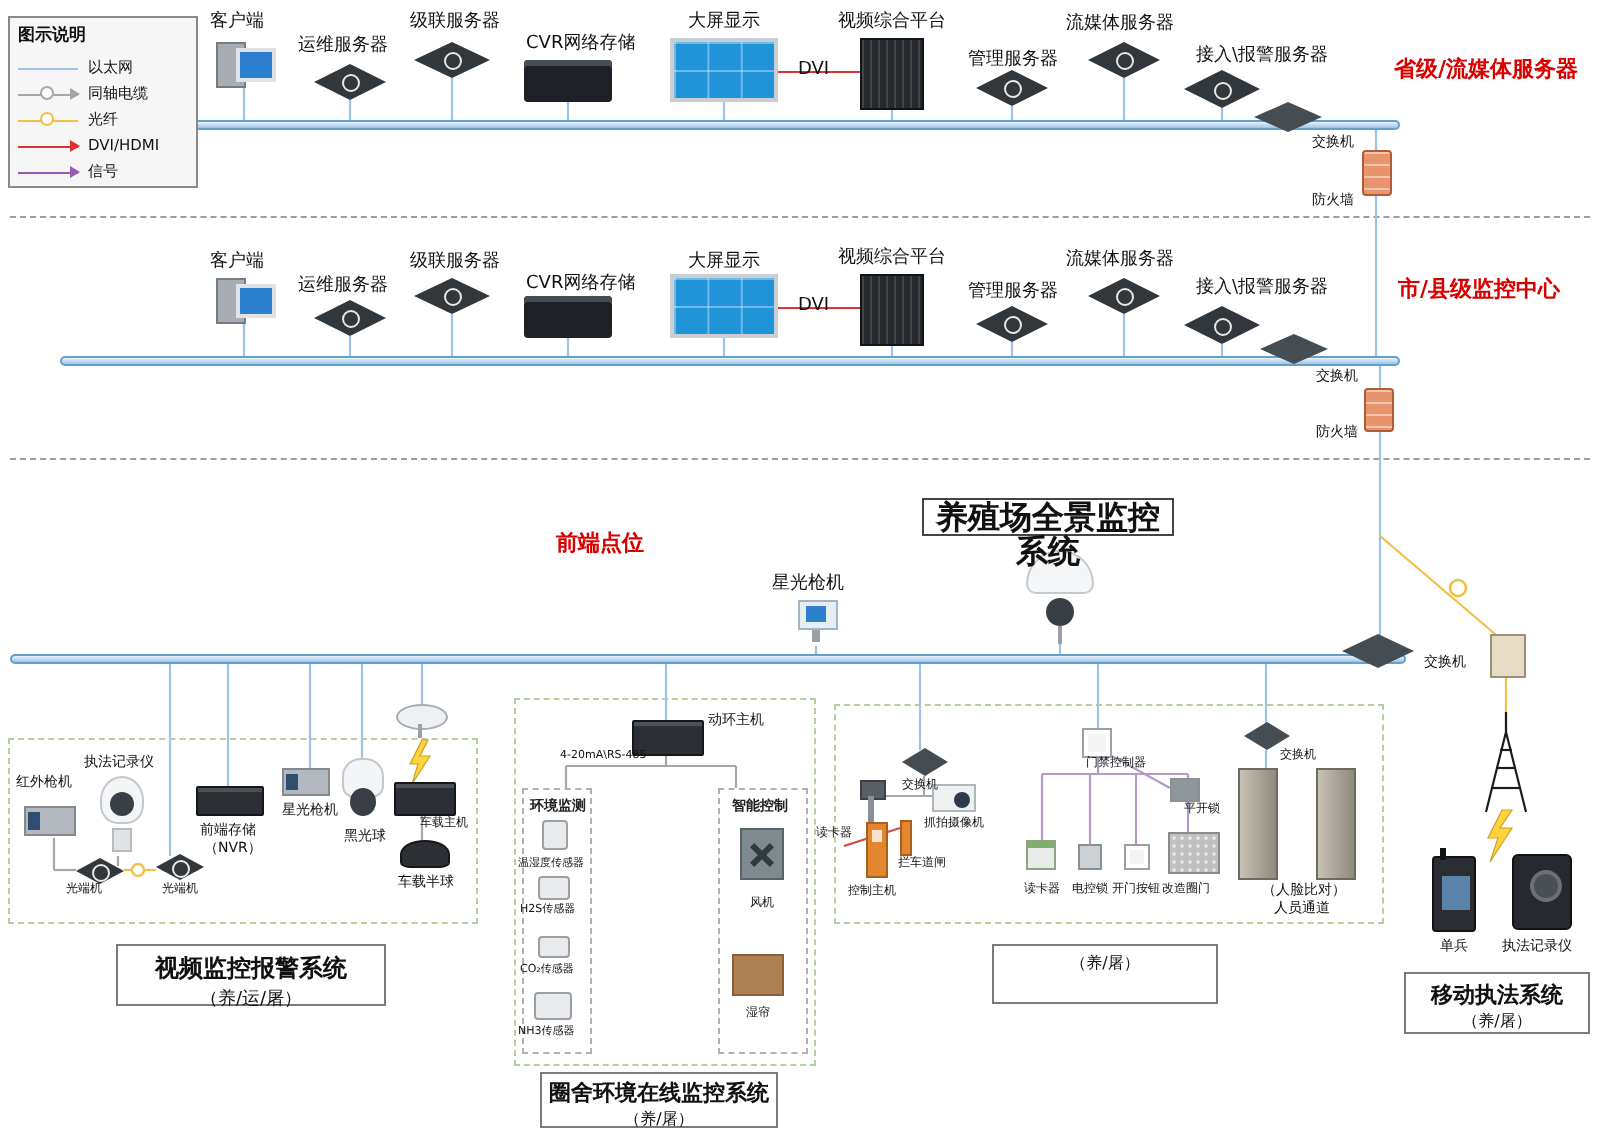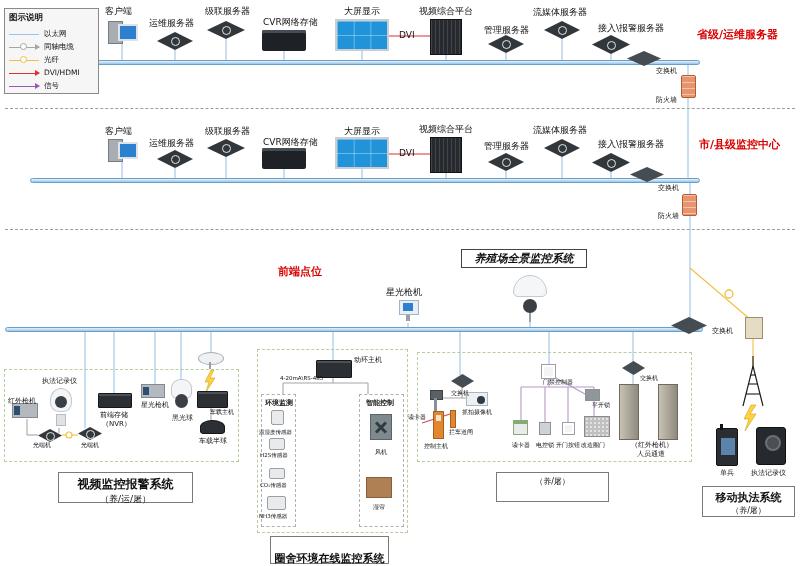--- a/index.html
+++ b/index.html
@@ -23,21 +23,21 @@
 
   .bus { position:absolute; height:5px; background:linear-gradient(#e8f3fb,#9dc3e6); border:1px solid #64a0cc; border-radius:3px; z-index:3; }
   .divider { position:absolute; border-top:1px dashed #9d9d9d; z-index:1; }
   .secbox { position:absolute; border:1px dashed #b5cf9e; z-index:1; }
   .inbox  { position:absolute; border:1px dashed #b0b0b0; z-index:1; }
   .inbox-title { position:absolute; font-size:7px; font-weight:bold; color:#222; z-index:5; white-space:nowrap; }
 
   .nbox { position:absolute; background:#fff; border:1.5px solid #7a7a7a; text-align:center; z-index:5; padding-top:3px; }
   .nbox .bt { font-size:12px; font-weight:bold; color:#111; }
   .nbox .bs { font-size:9px; color:#111; }
-  .pbox { position:absolute; background:#fff; border:1.5px solid #444; text-align:center; font-weight:bold; font-size:11px; color:#111; z-index:5;font-style:italic; }
+  .pbox { position:absolute; background:#fff; border:1.5px solid #444; text-align:center; font-weight:bold; font-size:16px; color:#111; z-index:5; }
 
   .icon { position:absolute; z-index:4; }
   .dia { background:#32373c; clip-path:polygon(50% 0,100% 50%,50% 100%,0 50%); }
   .dia::after { content:""; position:absolute; left:50%; top:50%; width:7px; height:7px; margin:-4px 0 0 -4px; border:1.2px solid #e8e8e8; border-radius:50%; }
   .sw { background:#454c52; clip-path:polygon(50% 0,100% 50%,50% 100%,0 50%); }
   .client::before { content:""; position:absolute; left:0; top:3px; width:13px; height:21px; background:#a7adb3; border:1px solid #767b80; }
   .client::after  { content:""; position:absolute; right:0; top:6px; width:16px; height:13px; background:#2d7fd0; border:2px solid #dfe3e6; }
   .cvr { background:#1e2226; border-radius:2px; box-shadow: inset 0 3px 0 #454c53; }
   .wall { background:#2193d8; border:2px solid #c9ced3;
     background-image:linear-gradient(rgba(255,255,255,.35) 1px, transparent 1px), linear-gradient(90deg, rgba(255,255,255,.35) 1px, transparent 1px);
@@ -202,21 +202,21 @@
       <span class="ll">信号</span>
     </div>
   </div>
 
   <div class="bus" style="left:30px;top:60px;width:670px;"></div>
   <div class="bus" style="left:30px;top:178px;width:670px;"></div>
   <div class="bus" style="left:5px;top:327px;width:698px;"></div>
   <div class="divider" style="left:5px;top:108px;width:790px;"></div>
   <div class="divider" style="left:5px;top:229px;width:790px;"></div>
 
-  <div class="redt" style="left:697px;top:27px;">省级/运维服务器</div>
+  <div class="redt" style="left:697px;top:27px;">省级/流媒体服务器</div>
   <div class="lbl" style="left:105px;top:6px;">客户端</div>
   <div class="icon client" style="left:108px;top:18px;width:30px;height:26px;"></div>
   <div class="lbl" style="left:149px;top:18px;">运维服务器</div>
   <div class="icon dia" style="left:157px;top:32px;width:36px;height:18px;"></div>
   <div class="lbl" style="left:205px;top:6px;">级联服务器</div>
   <div class="icon dia" style="left:207px;top:21px;width:38px;height:18px;"></div>
   <div class="lbl" style="left:263px;top:17px;">CVR网络存储</div>
   <div class="icon cvr" style="left:262px;top:30px;width:44px;height:21px;"></div>
   <div class="lbl" style="left:344px;top:6px;">大屏显示</div>
   <div class="icon wall" style="left:335px;top:19px;width:54px;height:32px;"></div>
@@ -270,21 +270,21 @@
   <div class="icon" style="left:397px;top:300px;width:23px;height:24px;">
     <div style="position:absolute;left:2px;top:0;width:20px;height:15px;background:#e8eef2;border:1px solid #9fb6c9;"></div>
     <div style="position:absolute;left:6px;top:3px;width:10px;height:8px;background:#2d7fd0;"></div>
     <div style="position:absolute;left:9px;top:15px;width:4px;height:6px;background:#9aa0a6;"></div>
   </div>
   <div class="icon sw" style="left:671px;top:317px;width:36px;height:17px;"></div>
   <div class="lbl s7" style="left:712px;top:327px;">交换机</div>
   <div class="icon" style="left:745px;top:317px;width:18px;height:22px;background:#e5dcc3;border:1px solid #9a9070;"></div>
 
   <div class="secbox" style="left:4px;top:369px;width:235px;height:93px;"></div>
-  <div class="lbl s7" style="left:8px;top:397px;">红外枪机</div>
+  <div class="lbl s7" style="left:8px;top:387px;">红外枪机</div>
   <div class="icon bullet" style="left:12px;top:403px;width:26px;height:15px;"></div>
   <div class="lbl s7" style="left:42px;top:377px;">执法记录仪</div>
   <div class="icon" style="left:50px;top:388px;width:22px;height:40px;">
     <div style="position:absolute;left:0;top:0;width:22px;height:24px;background:#f3f5f7;border:1px solid #c2c8cd;border-radius:50% 50% 40% 40%;"></div>
     <div style="position:absolute;left:5px;top:8px;width:12px;height:12px;background:#3a3f45;border-radius:50%;"></div>
     <div style="position:absolute;left:6px;top:26px;width:10px;height:12px;background:#dfe3e6;border:1px solid #b7bcc1;"></div>
   </div>
   <div class="icon dia" style="left:38px;top:429px;width:24px;height:13px;"></div>
   <div class="lbl s6" style="left:33px;top:442px;">光端机</div>
   <div class="icon dia" style="left:78px;top:427px;width:24px;height:13px;"></div>
@@ -322,21 +322,21 @@
   <div class="icon sensor" style="left:269px;top:468px;width:16px;height:11px;"></div>
   <div class="lbl s5" style="left:260px;top:482px;">CO₂传感器</div>
   <div class="icon sensor" style="left:267px;top:496px;width:19px;height:14px;"></div>
   <div class="lbl s5" style="left:259px;top:513px;">NH3传感器</div>
   <div class="inbox" style="left:359px;top:394px;width:45px;height:133px;"></div>
   <div class="inbox-title" style="left:366px;top:398px;">智能控制</div>
   <div class="icon fanbox" style="left:370px;top:414px;width:22px;height:26px;"></div>
   <div class="lbl s6" style="left:375px;top:449px;">风机</div>
   <div class="icon curtain" style="left:366px;top:477px;width:26px;height:21px;"></div>
   <div class="lbl s6" style="left:373px;top:504px;">湿帘</div>
-  <div class="nbox" style="left:270px;top:536px;width:119px;height:28px;padding-top:14px;">
+  <div class="nbox" style="left:270px;top:536px;width:119px;height:28px;padding-top:2px;">
     <div class="bt" style="font-size:11px;">圈舍环境在线监控系统</div>
     <div class="bs" style="font-size:8px;">（养/屠）</div>
   </div>
 
   <div class="secbox" style="left:417px;top:352px;width:275px;height:110px;"></div>
   <div class="icon sw" style="left:451px;top:374px;width:23px;height:14px;"></div>
   <div class="lbl s6" style="left:451px;top:390px;">交换机</div>
   <div class="icon poleRdr" style="left:430px;top:390px;width:11px;height:24px;"></div>
   <div class="lbl s6" style="left:408px;top:414px;">读卡器</div>
   <div class="icon wcam" style="left:466px;top:392px;width:22px;height:14px;"></div>
@@ -354,21 +354,21 @@
   <div class="icon panel" style="left:562px;top:422px;width:13px;height:13px;"></div>
   <div class="lbl s6" style="left:556px;top:442px;">开门按钮</div>
   <div class="icon photo" style="left:584px;top:416px;width:26px;height:21px;"></div>
   <div class="lbl s6" style="left:581px;top:442px;">改造圈门</div>
   <div class="icon gdev" style="left:585px;top:389px;width:15px;height:12px;background:#8f969c;"></div>
   <div class="lbl s6" style="left:592px;top:402px;">平开锁</div>
   <div class="icon sw" style="left:622px;top:361px;width:23px;height:14px;"></div>
   <div class="lbl s6" style="left:640px;top:375px;">交换机</div>
   <div class="icon turn" style="left:619px;top:384px;width:20px;height:56px;"></div>
   <div class="icon turn" style="left:658px;top:384px;width:20px;height:56px;"></div>
-  <div class="lbl s7" style="left:631px;top:441px;">（红外枪机）</div>
+  <div class="lbl s7" style="left:631px;top:441px;">（人脸比对）</div>
   <div class="lbl s7" style="left:637px;top:450px;">人员通道</div>
   <div class="nbox" style="left:496px;top:472px;width:113px;height:30px;">
     <div class="bs" style="font-size:8px;">（养/屠）</div>
   </div>
 
   <div class="icon handheld" style="left:716px;top:428px;width:22px;height:38px;">
     <div style="position:absolute;left:4px;top:9px;width:14px;height:17px;background:#5b84ad;"></div>
     <div style="position:absolute;left:3px;top:-5px;width:3px;height:6px;background:#101214;"></div>
   </div>
   <div class="lbl s7" style="left:720px;top:469px;">单兵</div>

